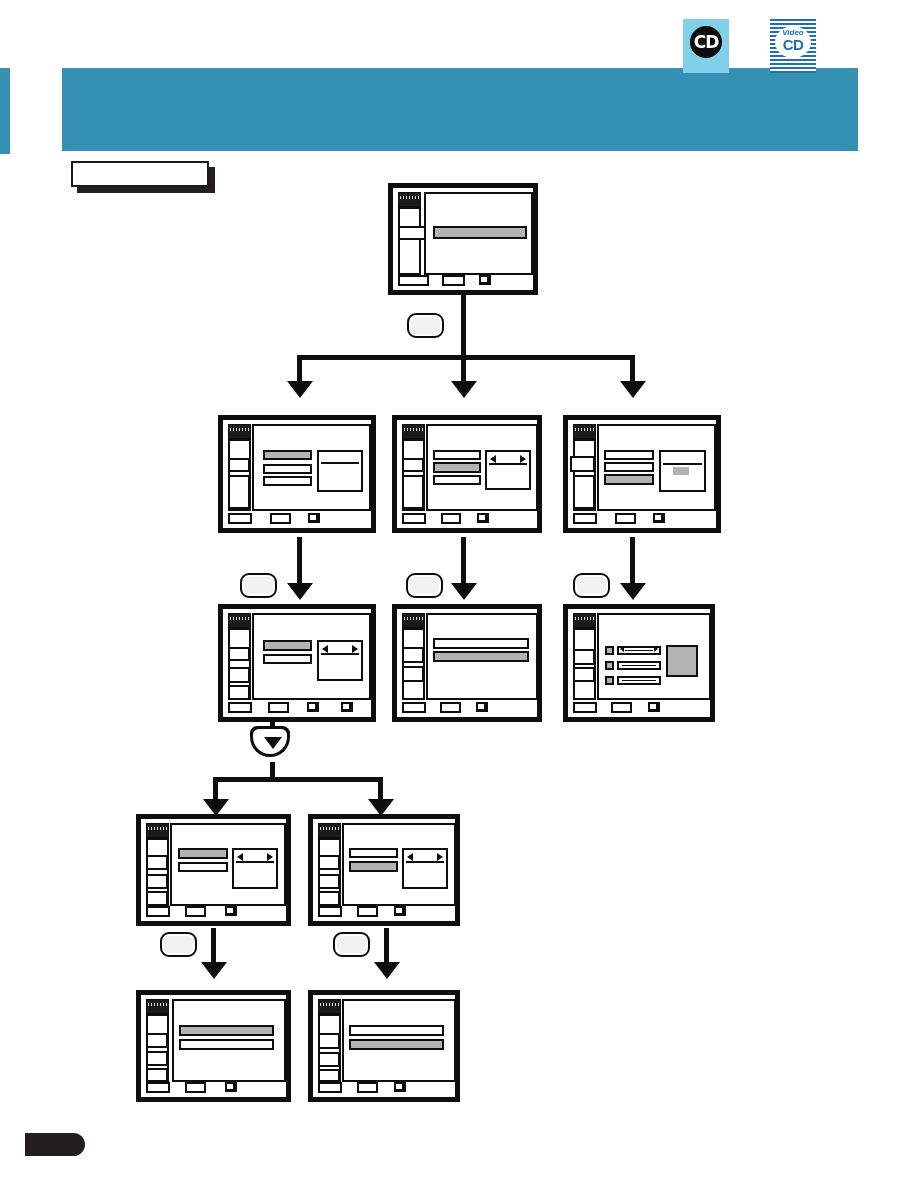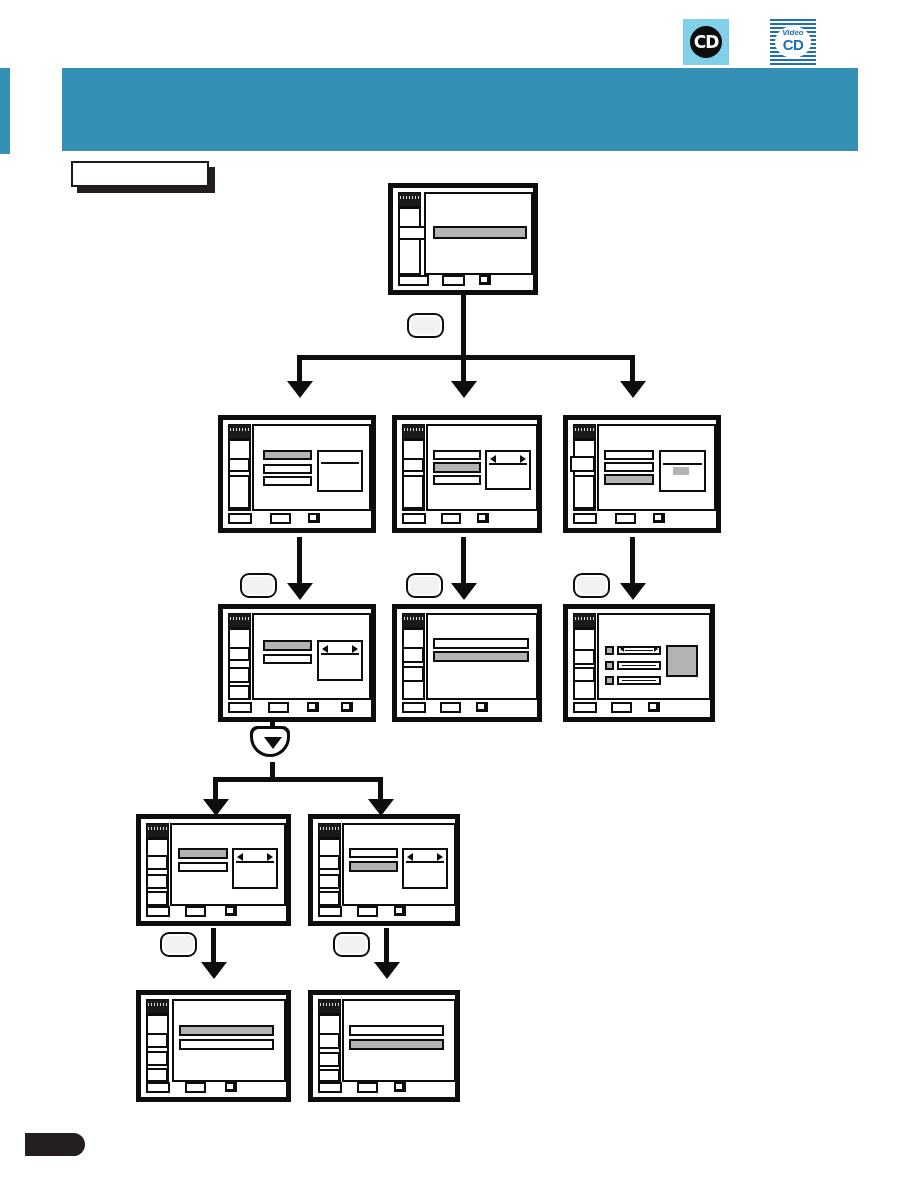--- a/index.html
+++ b/index.html
@@ -26,21 +26,21 @@
   }
   #page-number-tab{
     left:25px;top:1133px;width:60px;height:23px;background:#231f20;
     border-radius:0 12px 12px 0;
   }
   #page-number-text{
     position:absolute;left:10px;top:4px;color:#ffffff;font-size:12px;font-weight:bold;
   }
 
   
-  .logo-box{width:46px;height:46px;}
+  .logo-box{width:46px;height:54px;}
   #cd-logo{left:683px;top:19px;background:#7fd0e8;}
   #cd-logo-disc{
     position:absolute;left:7px;top:7px;width:32px;height:32px;border-radius:50%;
     background:#0d0d0d;
   }
   #cd-logo-text{
     position:absolute;left:0;top:7px;width:46px;text-align:center;color:#ffffff;
     font-size:17px;font-weight:bold;font-family:"DejaVu Sans", sans-serif;line-height:32px;
     letter-spacing:-1px;
   }

